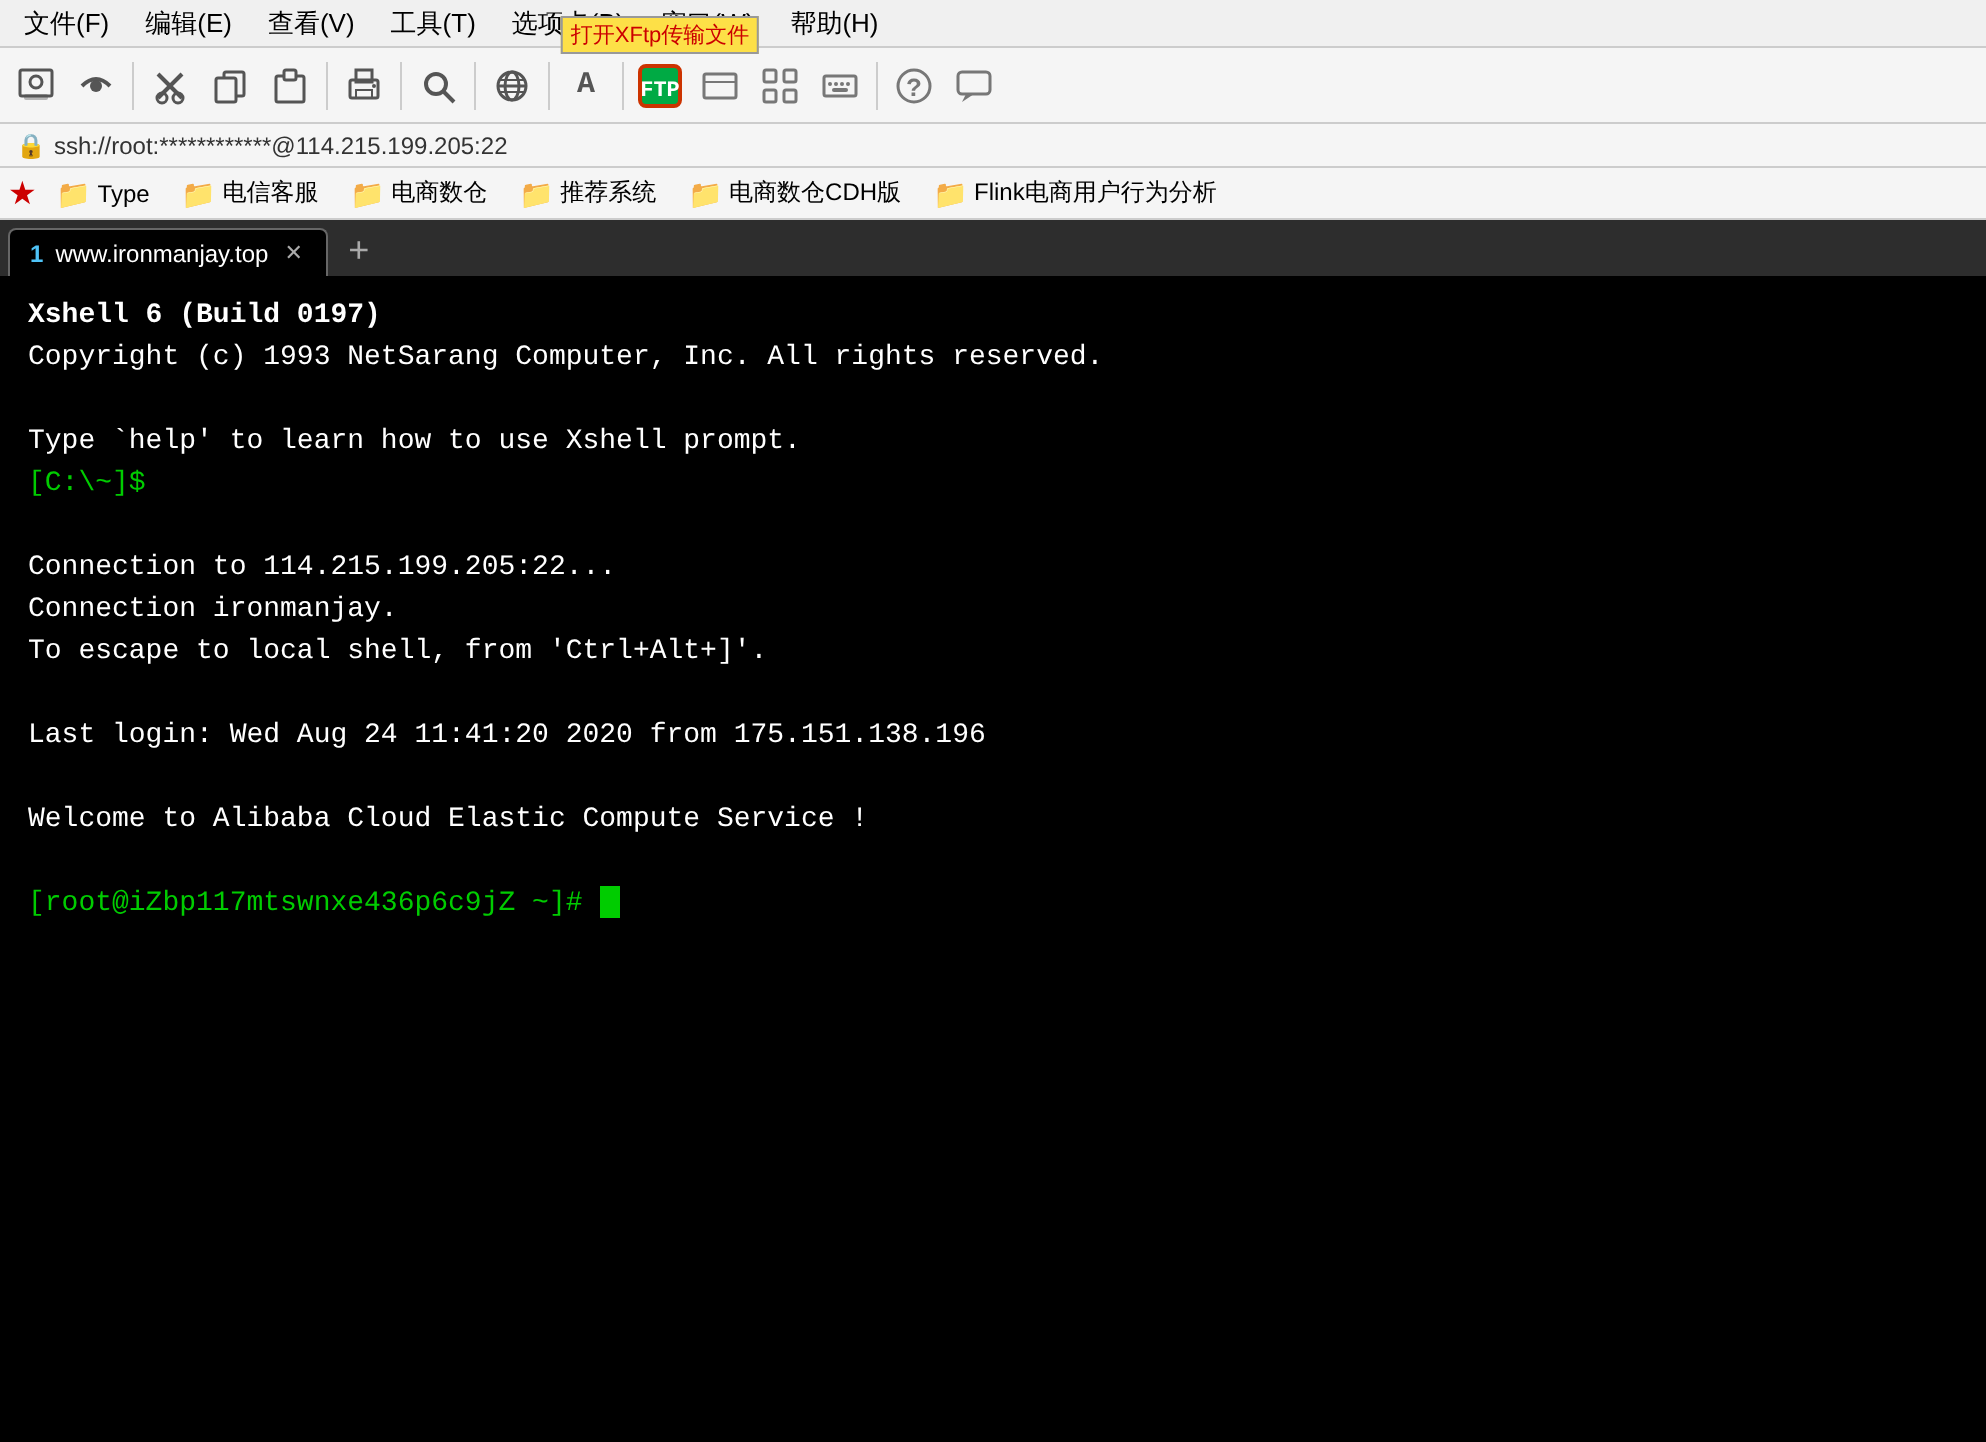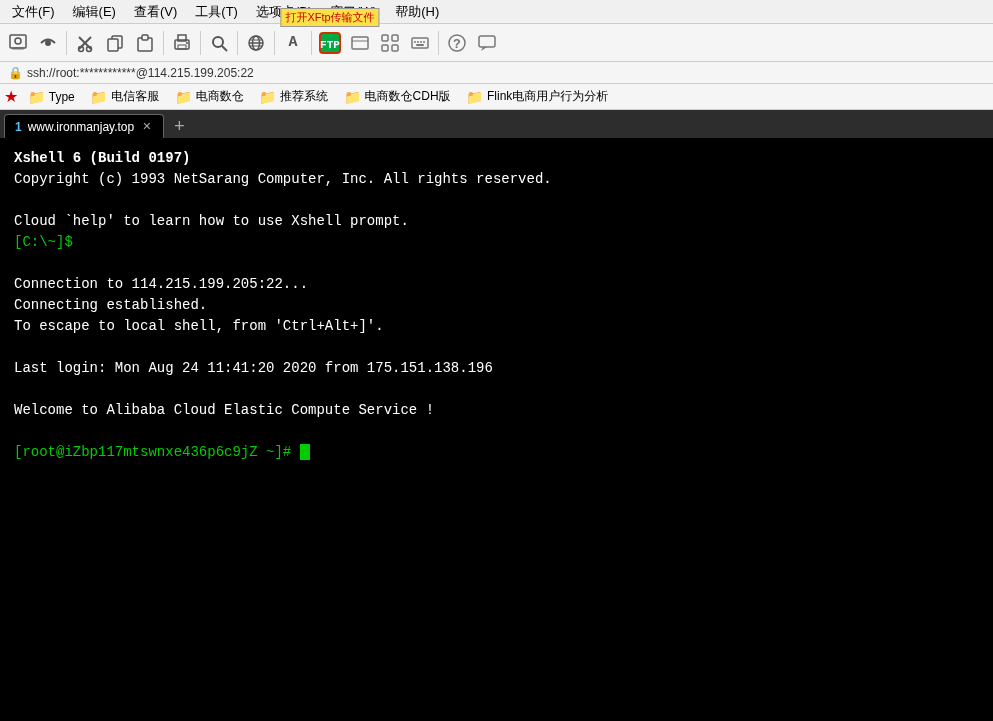--- a/index.html
+++ b/index.html
@@ -361,24 +361,24 @@
     <span class="tab-number">1</span>
     <span>www.ironmanjay.top</span>
     <span class="tab-close">✕</span>
   </div>
   <div class="tab-add">+</div>
 </div>
 
 <div class="terminal"><span class="term-bold">Xshell 6 (Build 0197)</span>
 <span>Copyright (c) 1993 NetSarang Computer, Inc. All rights reserved.</span>
 
-<span>Cloud `help' to learn how to use Xshell prompt.</span>
+<span>Type `help' to learn how to use Xshell prompt.</span>
 <span class="term-green">[C:\~]$</span>
 
 <span>Connection to 114.215.199.205:22...</span>
-<span>Connecting established.</span>
+<span>Connection ironmanjay.</span>
 <span>To escape to local shell, from 'Ctrl+Alt+]'.</span>
 
-<span>Last login: Mon Aug 24 11:41:20 2020 from 175.151.138.196</span>
+<span>Last login: Wed Aug 24 11:41:20 2020 from 175.151.138.196</span>
 
 <span>Welcome to Alibaba Cloud Elastic Compute Service !</span>
 
 <span class="term-green">[root@iZbp117mtswnxe436p6c9jZ ~]# <span class="cursor"></span></span></div>
 
 </body></html>

